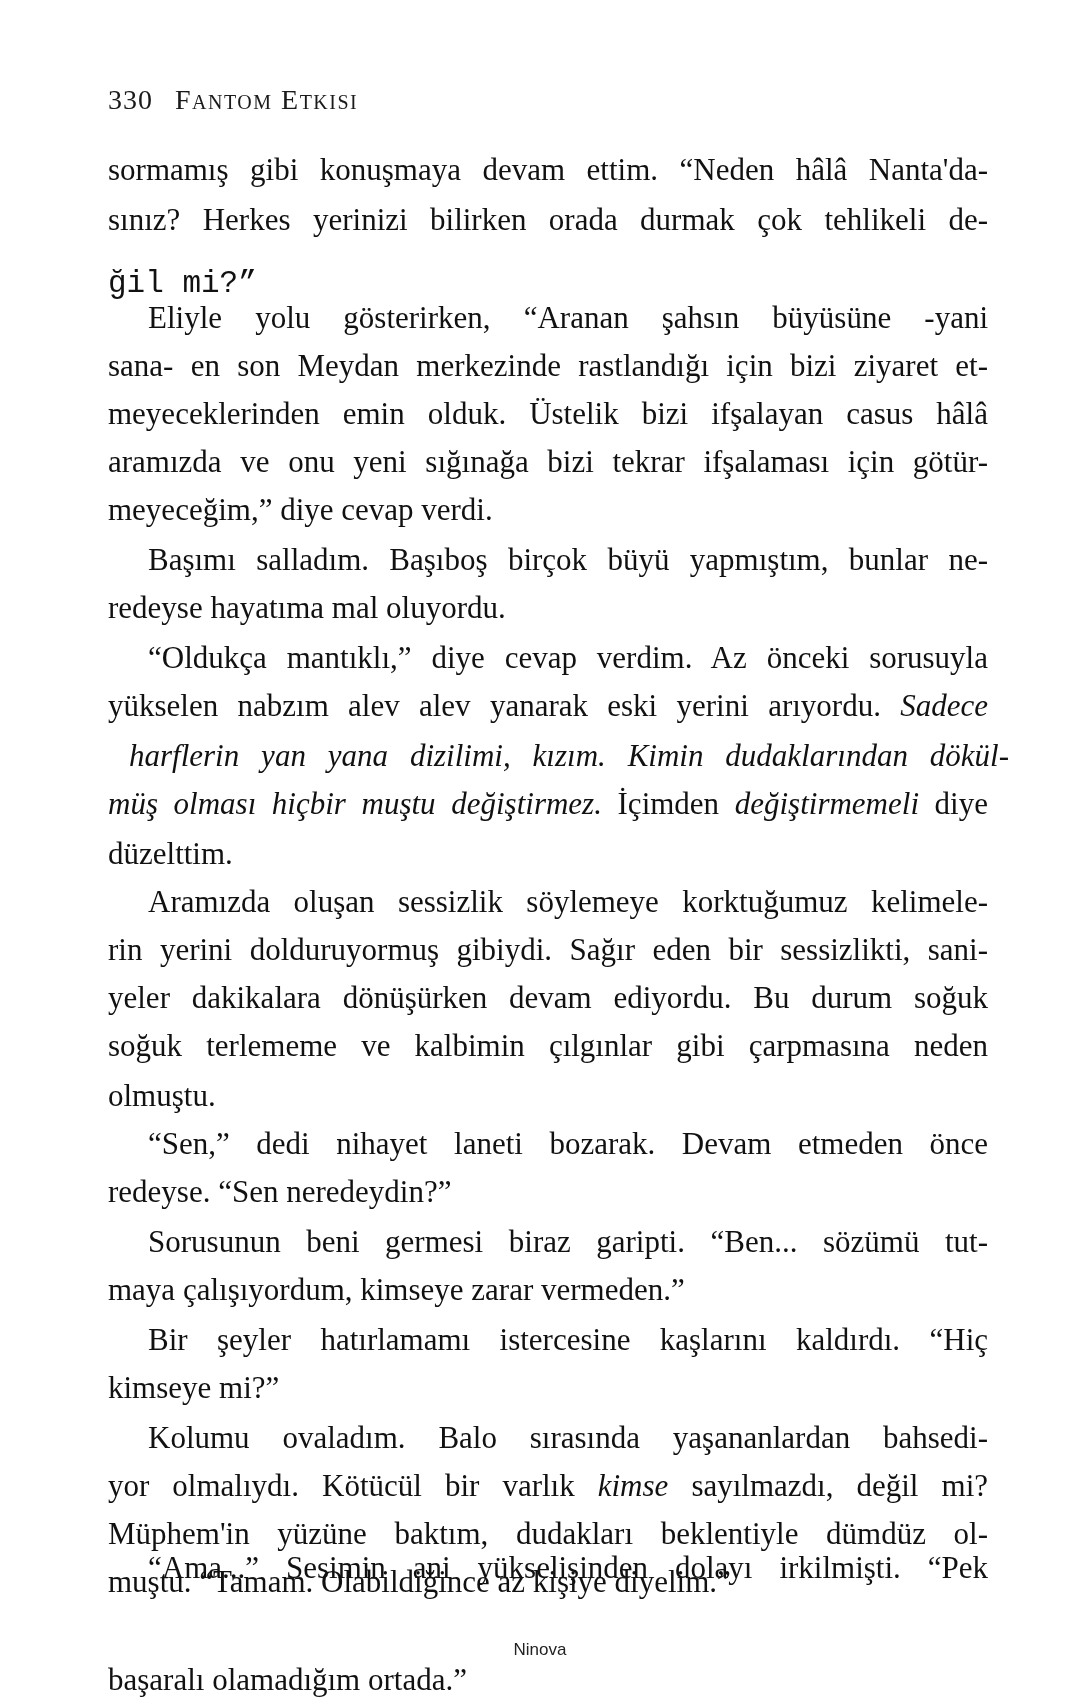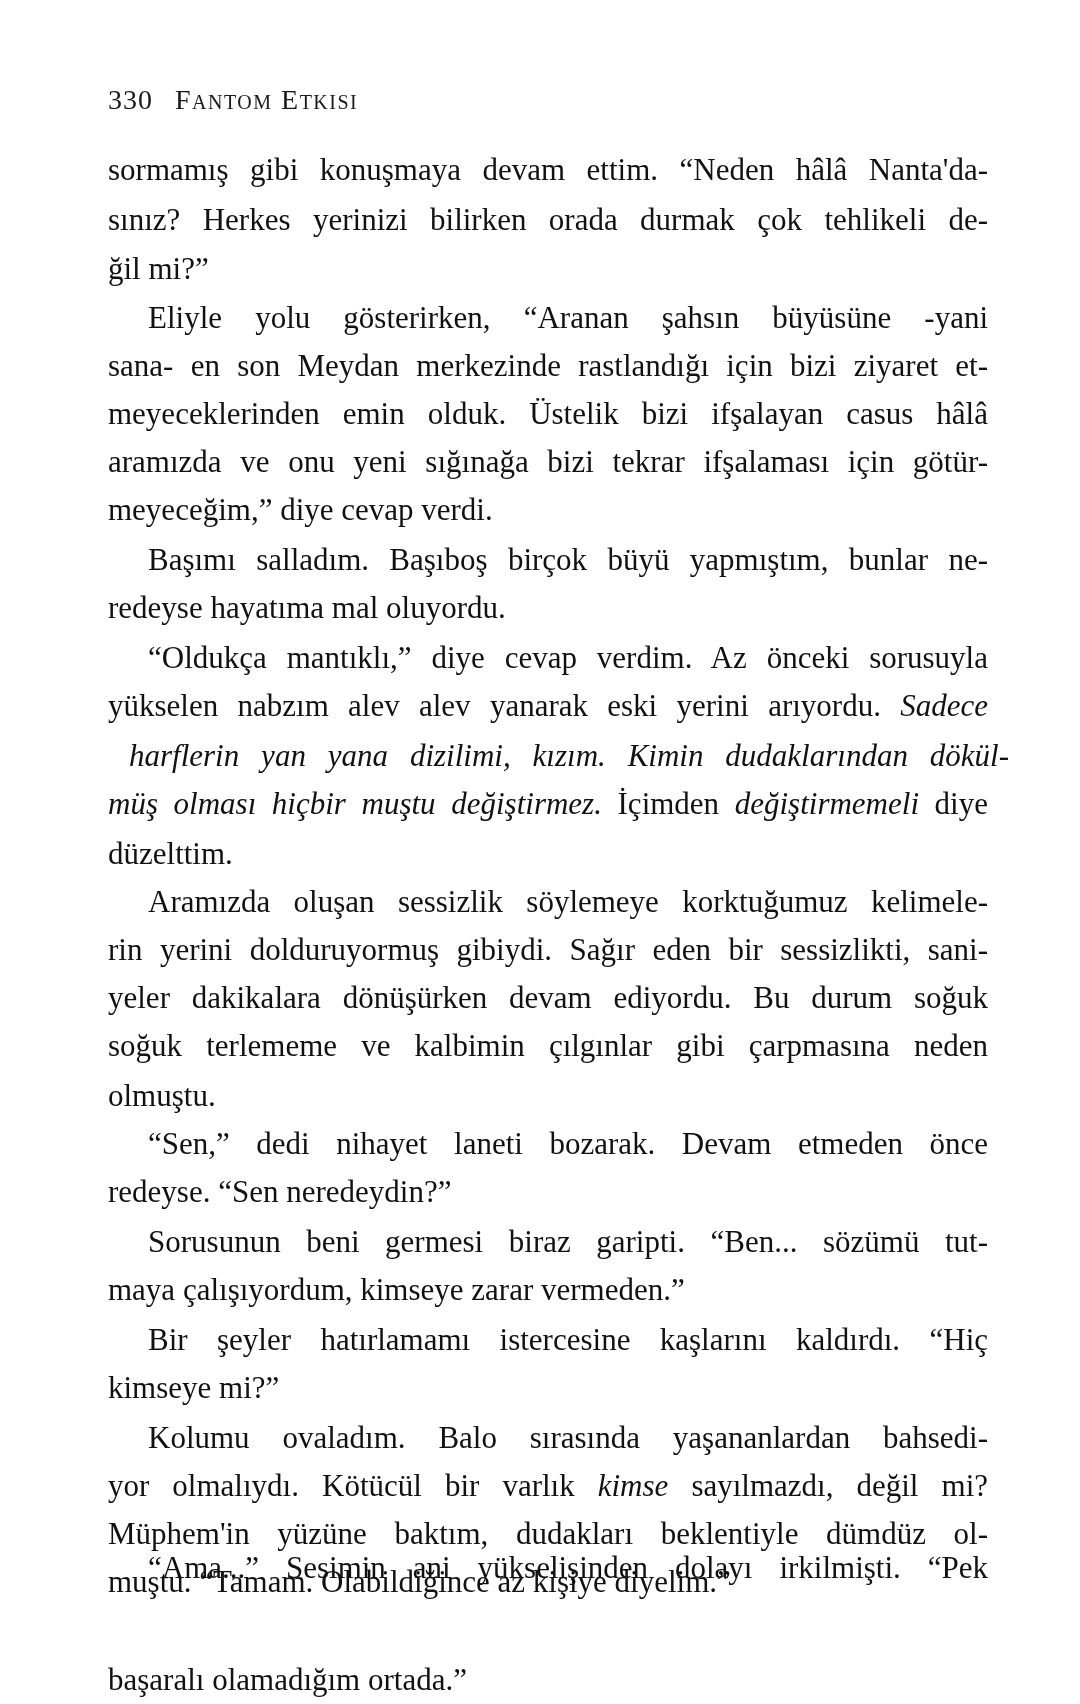--- a/index.html
+++ b/index.html
@@ -20,21 +20,21 @@
 
 <div class="page">
   <div class="header">
     <span class="num">330</span>
     <span class="title">Fantom Etkisi</span>
   </div>
 
   <div class="body" id="body">
       <div class="line justify" style="top: 30px;"><span>sormamış gibi konuşmaya devam ettim. “Neden hâlâ Nanta'da-</span></div>
       <div class="line justify" style="top: 80px;"><span>sınız? Herkes yerinizi bilirken orada durmak çok tehlikeli de-</span></div>
-      <div class="line" style="top: 129px;"><span>ğil mi?”</span></div>
+      <div class="line" style="top: 144px; font-family: Liberation Mono, monospace;"><span>ğil mi?”</span></div>
       <div class="line justify indent" style="top: 178px;"><span>Eliyle yolu gösterirken, “Aranan şahsın büyüsüne -yani</span></div>
       <div class="line justify" style="top: 226px;"><span>sana- en son Meydan merkezinde rastlandığı için bizi ziyaret et-</span></div>
       <div class="line justify" style="top: 274px;"><span>meyeceklerinden emin olduk. Üstelik bizi ifşalayan casus hâlâ</span></div>
       <div class="line justify" style="top: 322px;"><span>aramızda ve onu yeni sığınağa bizi tekrar ifşalaması için götür-</span></div>
       <div class="line" style="top: 370px;"><span>meyeceğim,” diye cevap verdi.</span></div>
       <div class="line justify indent" style="top: 420px;"><span>Başımı salladım. Başıboş birçok büyü yapmıştım, bunlar ne-</span></div>
       <div class="line" style="top: 468px;"><span>redeyse hayatıma mal oluyordu.</span></div>
       <div class="line justify indent" style="top: 518px;"><span>“Oldukça mantıklı,” diye cevap verdim. Az önceki sorusuyla</span></div>
       <div class="line justify" style="top: 566px;"><span>yükselen nabzım alev alev yanarak eski yerini arıyordu. </span><em>Sadece</em></div>
       <div class="line justify" style="top: 616px; margin-left: 21px;"><em>harflerin yan yana dizilimi, kızım. Kimin dudaklarından dökül-</em></div>
@@ -52,13 +52,14 @@
       <div class="line justify indent" style="top: 1200px;"><span>Bir şeyler hatırlamamı istercesine kaşlarını kaldırdı. “Hiç</span></div>
       <div class="line" style="top: 1248px; font-family: Liberation Serif, serif;"><span>kimseye mi?”</span></div>
       <div class="line justify indent" style="top: 1298px;"><span>Kolumu ovaladım. Balo sırasında yaşananlardan bahsedi-</span></div>
       <div class="line justify" style="top: 1346px;"><span>yor olmalıydı. Kötücül bir varlık </span><em>kimse</em><span> sayılmazdı, değil mi?</span></div>
       <div class="line justify" style="top: 1394px;"><span>Müphem'in yüzüne baktım, dudakları beklentiyle dümdüz ol-</span></div>
       <div class="line" style="top: 1442px;"><span>muştu. “Tamam. Olabildiğince az kişiye diyelim.”</span></div>
       <div class="line justify indent" style="top: 1428px;"><span>“Ama...” Sesimin ani yükselişinden dolayı irkilmişti. “Pek</span></div>
       <div class="line" style="top: 1540px;"><span>başaralı olamadığım ortada.”</span></div>
     </div>
 
+  <div class="footer">Ninova</div>
 </div>
 
 </body></html>

